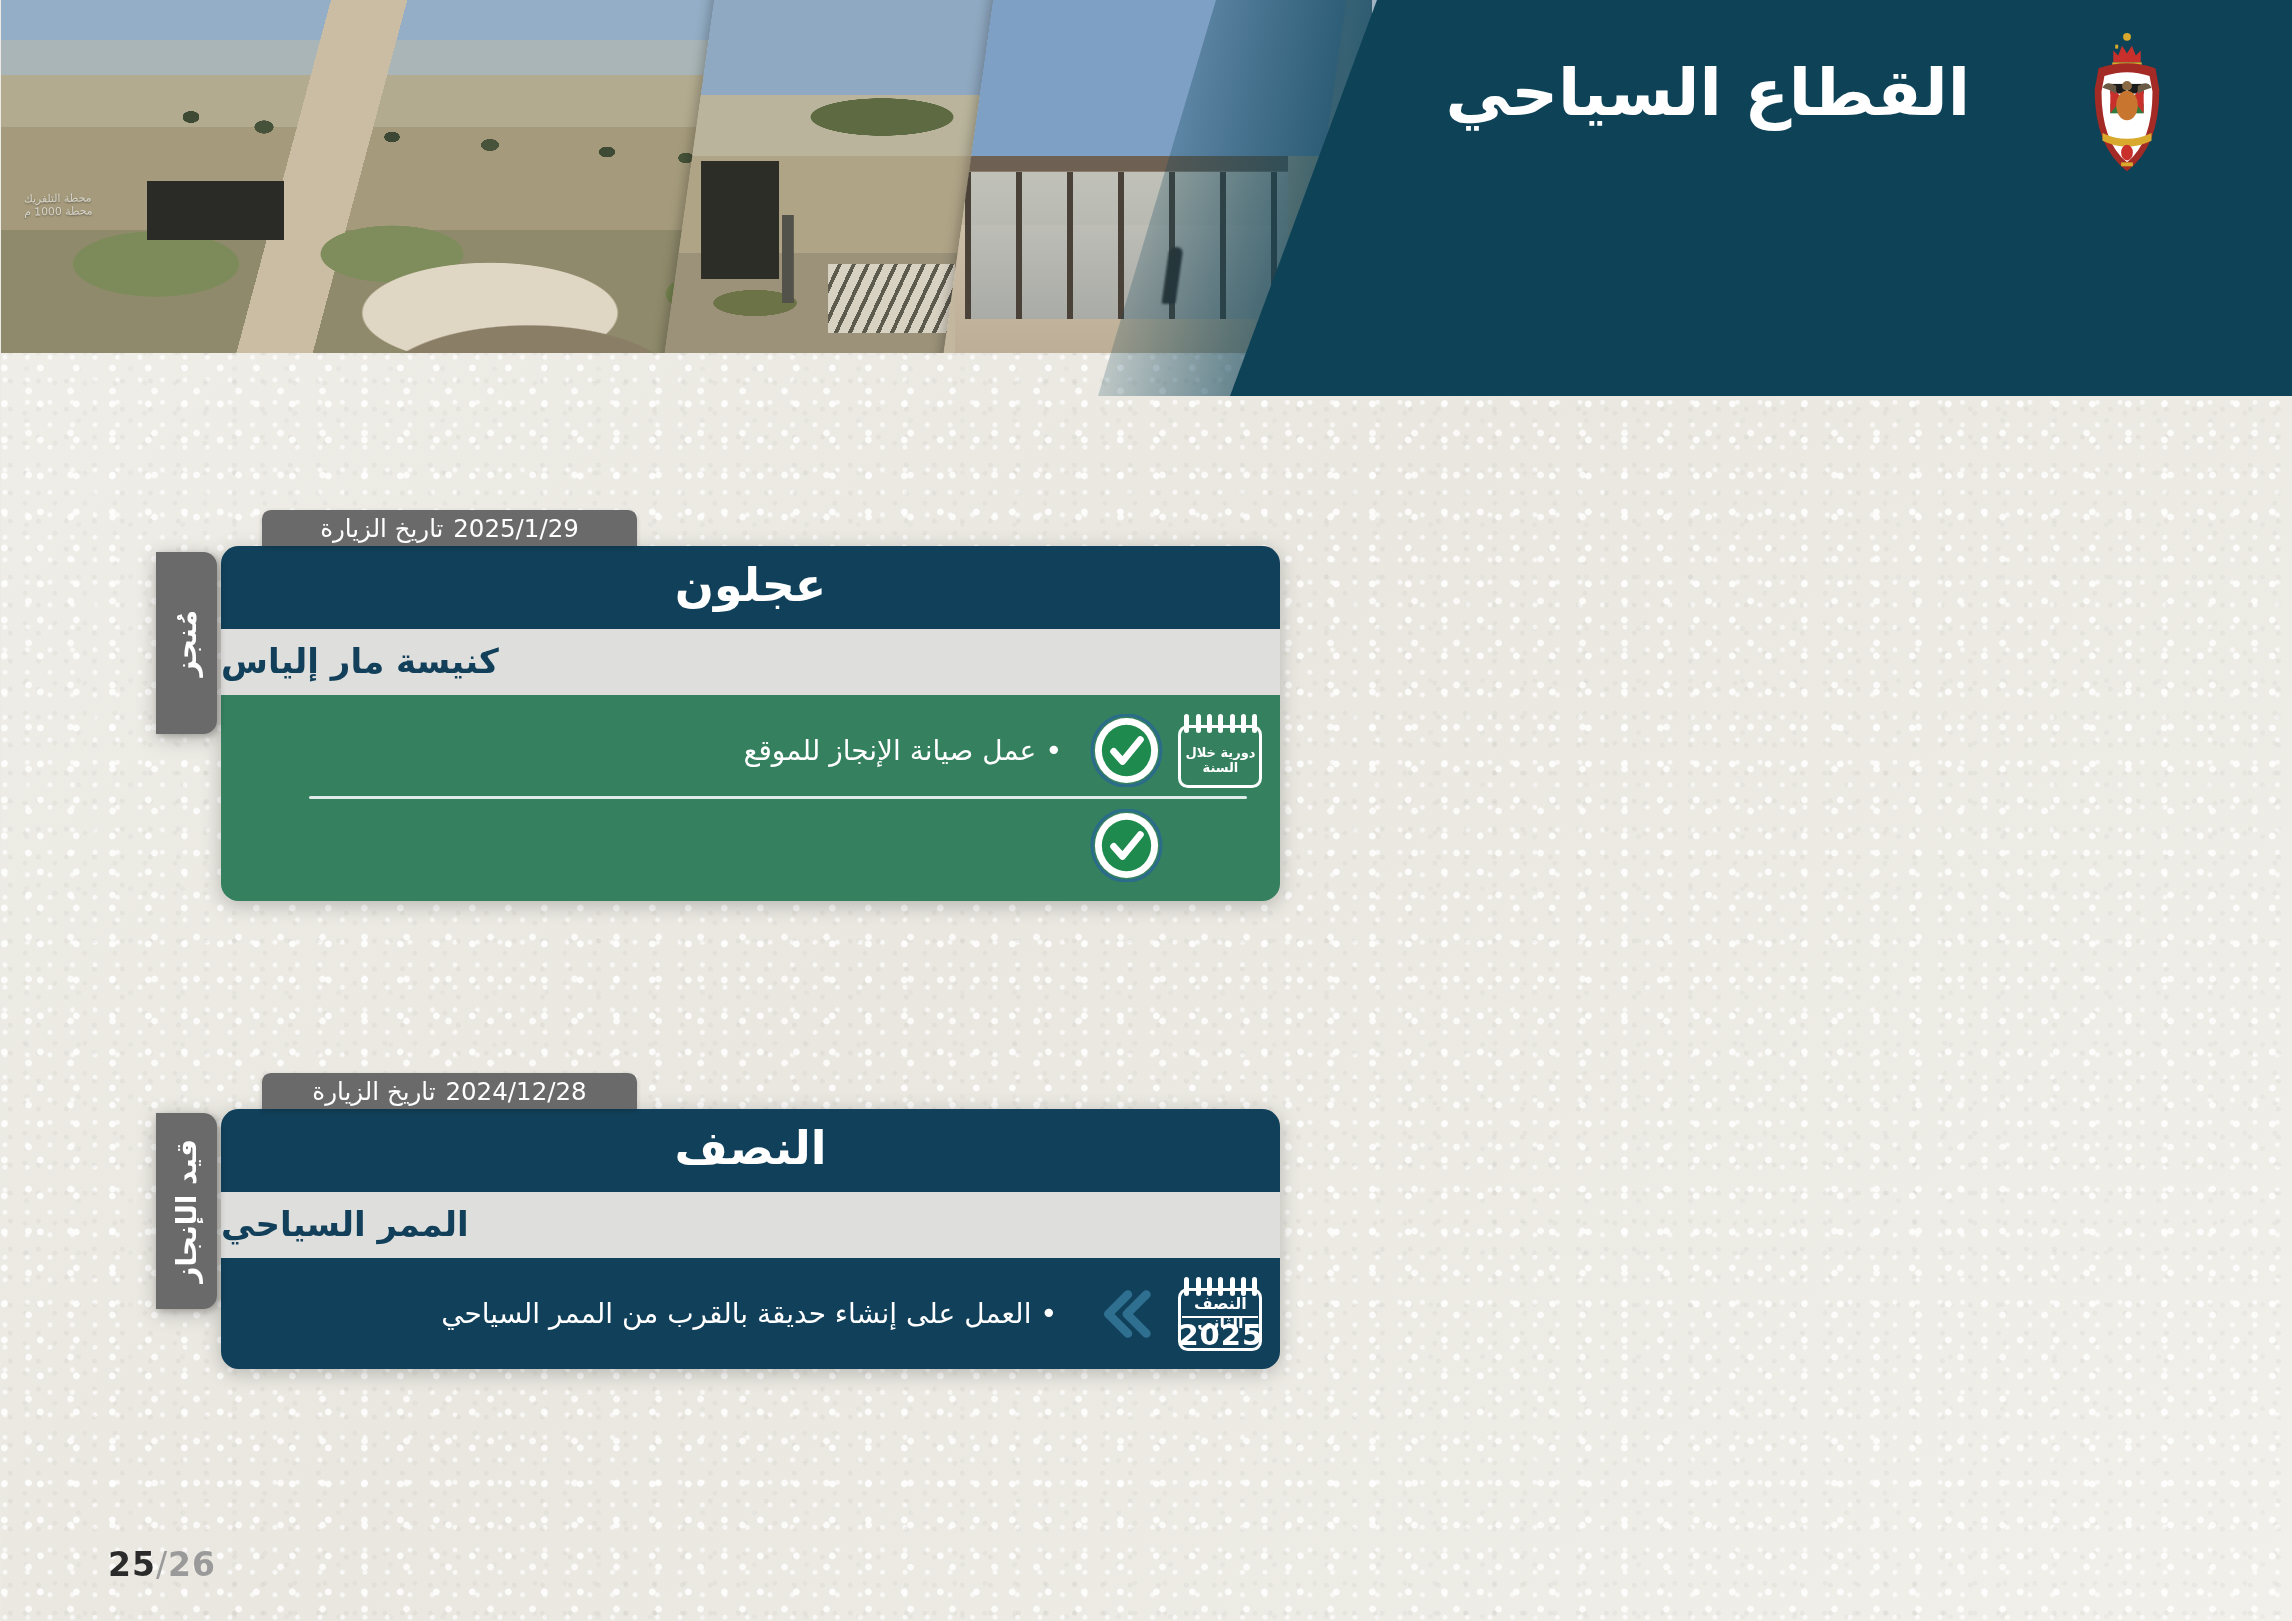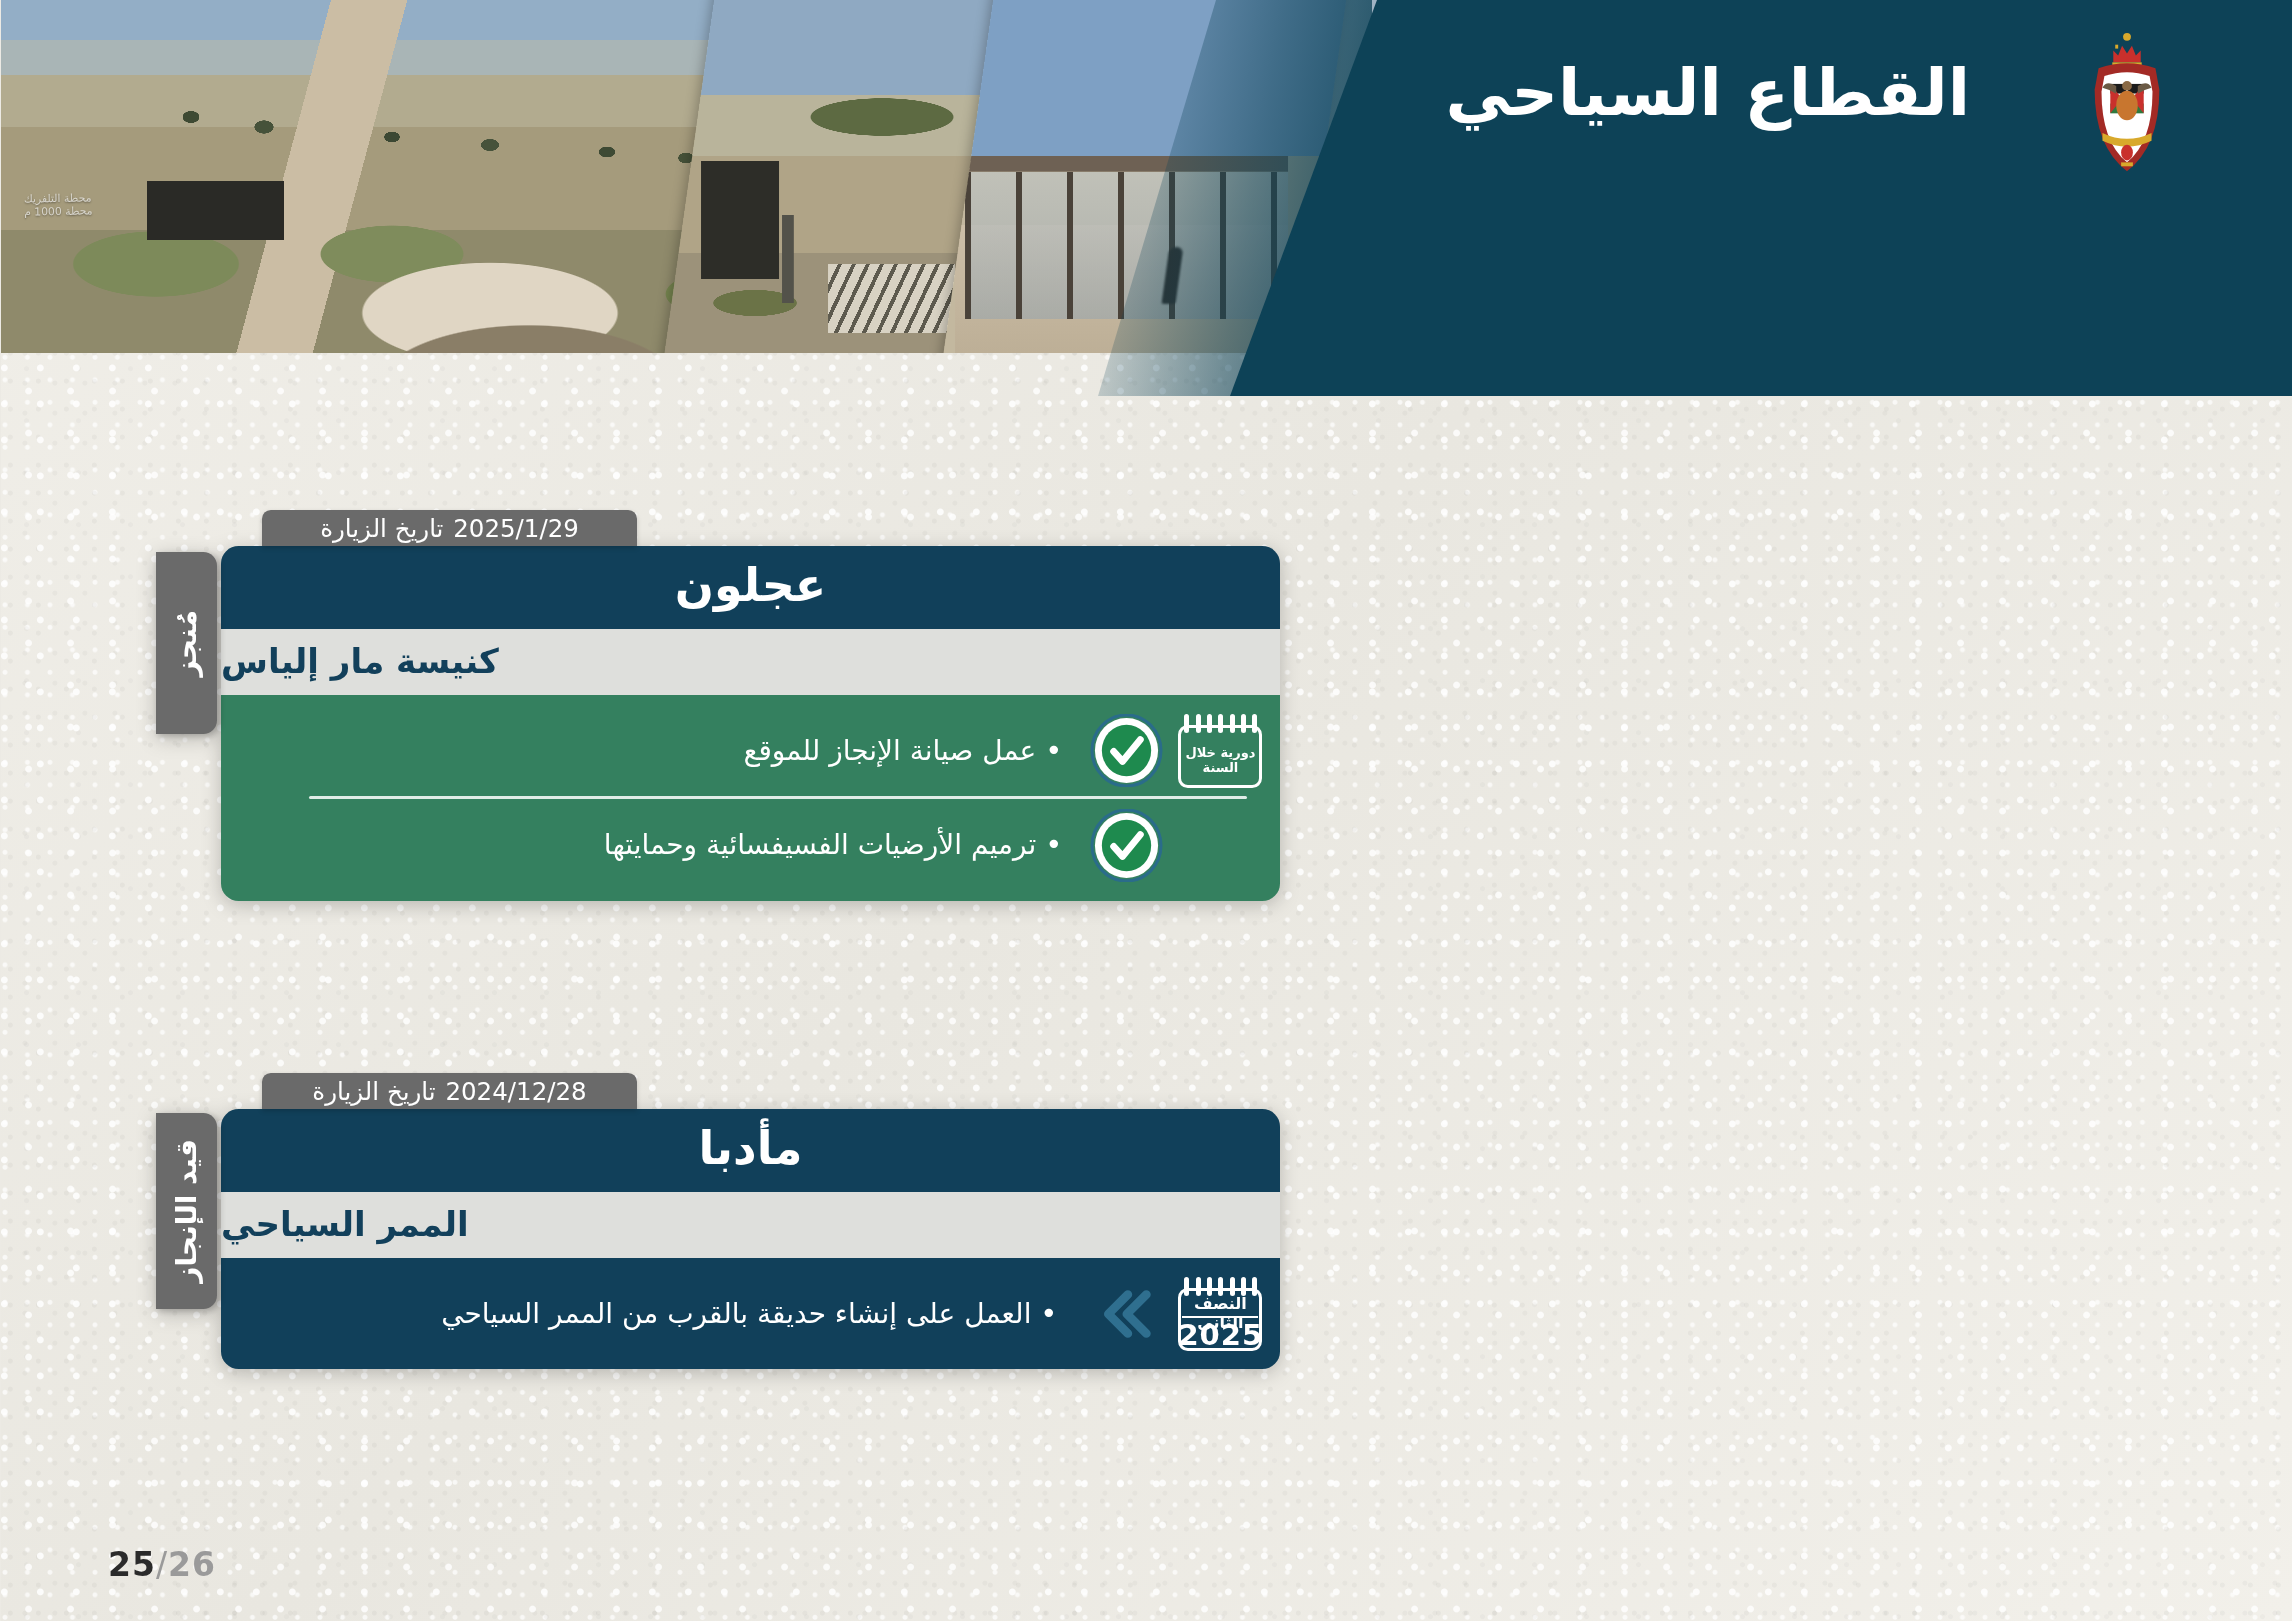--- a/index.html
+++ b/index.html
@@ -508,43 +508,39 @@
         <div class="row">
           <div class="cal small" style="visibility:hidden"></div>
           <span class="check-icon">
             <svg viewBox="0 0 74 74" width="73" height="73" aria-hidden="true">
               <ellipse cx="37" cy="37" rx="35" ry="36" fill="none" stroke="#2a6c8a" stroke-width="3"></ellipse>
               <ellipse cx="37" cy="37" rx="32" ry="33" fill="#ffffff"></ellipse>
               <ellipse cx="37" cy="37" rx="25" ry="26" fill="#1e8a4e"></ellipse>
               <path d="M24 38 L33 48 L51 26" fill="none" stroke="#ffffff" stroke-width="7" stroke-linecap="round" stroke-linejoin="round"></path>
             </svg>
           </span>
-          <div class="row-text">
-            <span class="bullet">•</span>
-            <span>ترميم الأرضيات الفسيفسائية وحمايتها</span>
-          </div>
         </div>
 
       </div>
     </div>
   </div>
 
   <div class="card-block" id="card-madaba">
 
     <div class="date-tab">
       <span class="dt-num">2024/12/28</span>
       <span>تاريخ الزيارة</span>
     </div>
 
     <div class="card">
       <div class="status-tab" id="status-madaba" style="top:3.9px">
         <span>قيد الإنجاز</span>
       </div>
 
-      <div class="card-title">مأدبا</div>
+      <div class="card-title">النصف</div>
       <div class="card-sub">الممر السياحي</div>
 
       <div class="card-body navy">
         <div class="row">
           <div class="cal big">
             <div class="rings">
                 <i></i>
                 <i></i>
                 <i></i>
                 <i></i>

